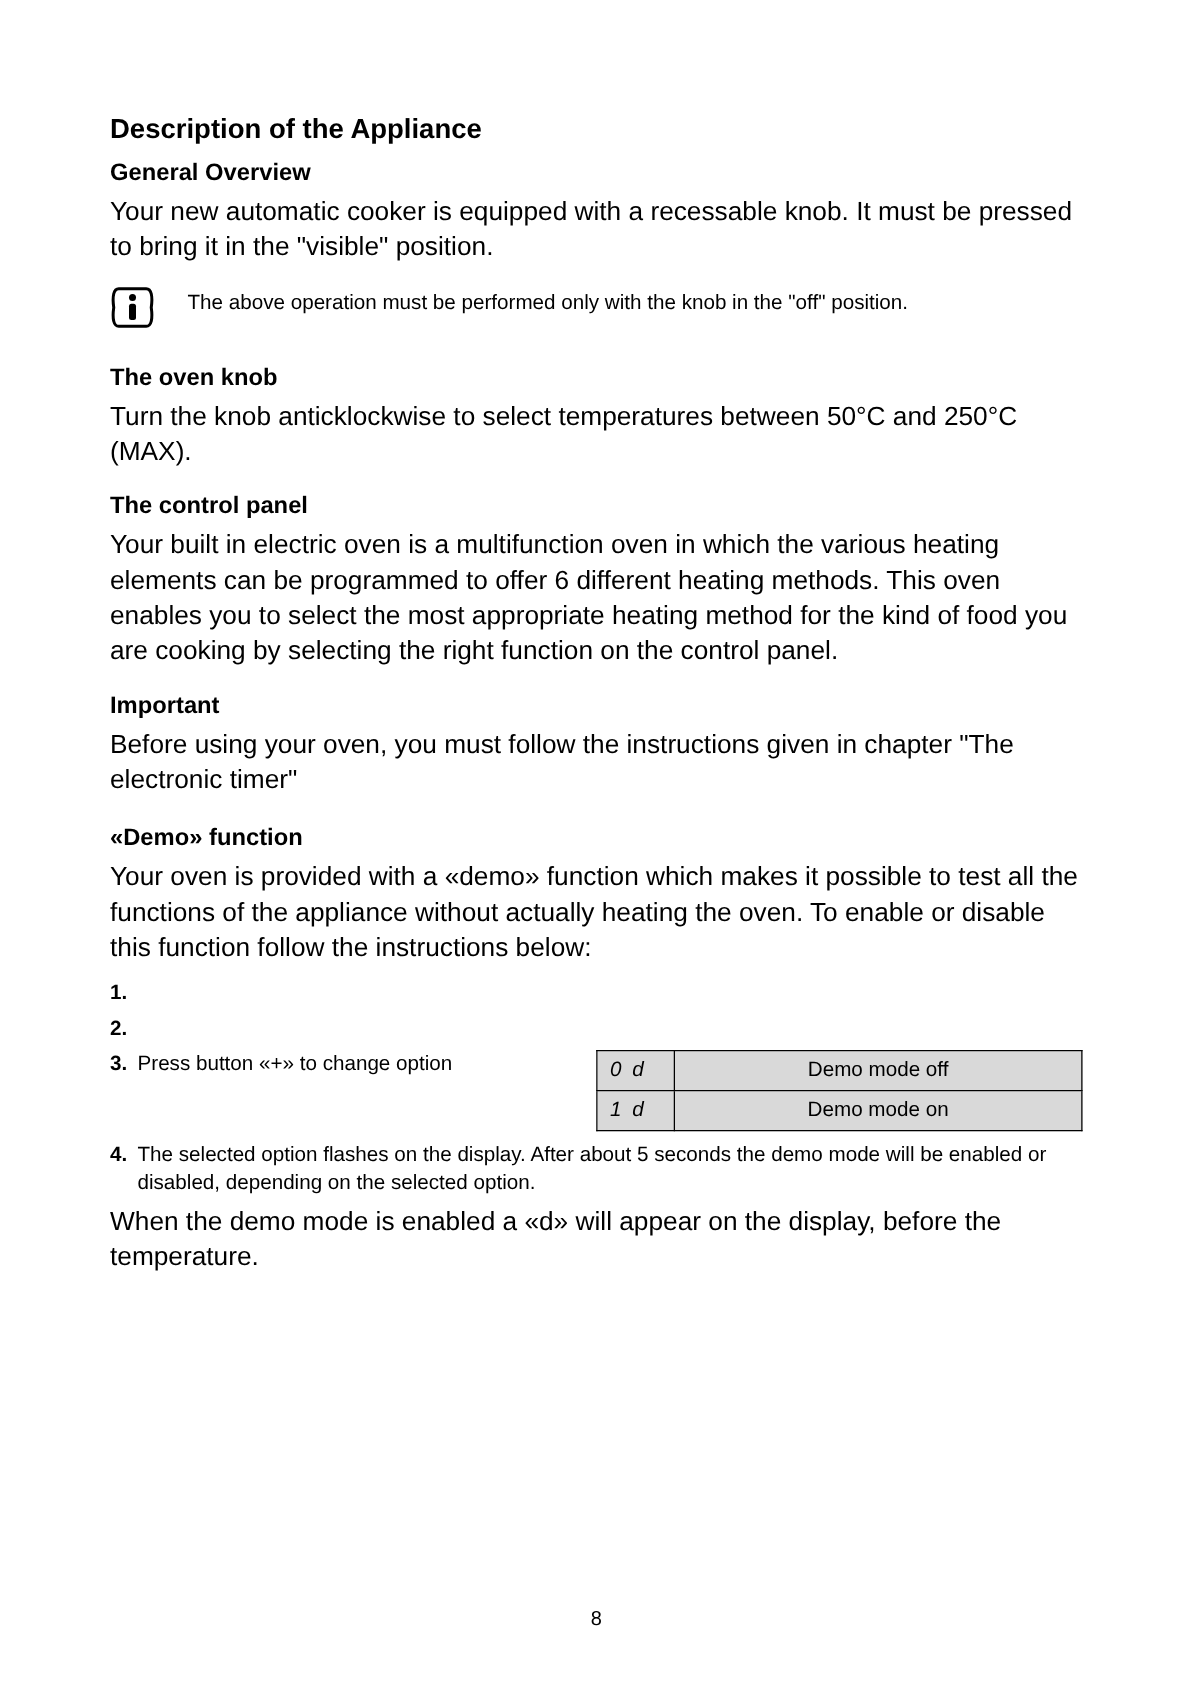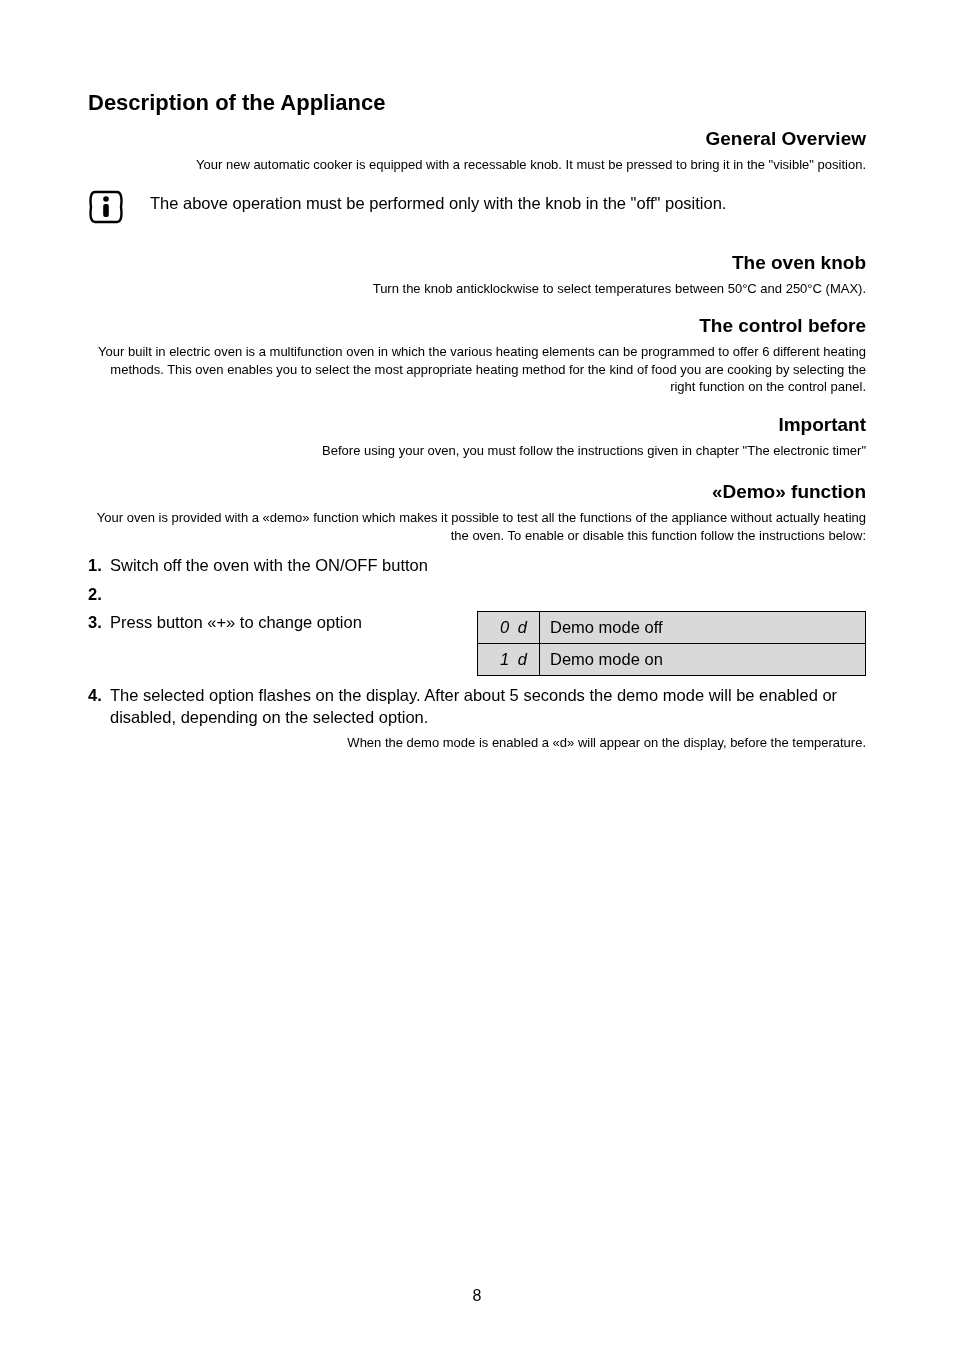--- a/index.html
+++ b/index.html
@@ -1,37 +1,37 @@
 <!DOCTYPE html>
 <html><head>
 <meta charset="utf-8">
 <style>
   * { box-sizing: border-box; margin: 0; padding: 0; }
   html, body { width: 954px; height: 1351px; background: #ffffff; font-family: Arial, Helvetica, sans-serif; color: #000; }
   .page { position: relative; width: 954px; height: 1351px; padding: 90px 88px 60px 88px; }
 
   .sec-title { font-size: 22px; font-weight: bold; margin-bottom: 12px; }
-  .sub-title { font-size: 19px; font-weight: bold; margin: 4px 0 6px 0; text-align: right; }
-  .body-block { font-size: 13px; line-height: 1.35; margin-bottom: 18px; text-align: right; }
+  .sub-title { font-size: 19px; font-weight: bold; margin: 4px 0 6px 0; }
+  .body-block { font-size: 21px; line-height: 1.35; margin-bottom: 18px; }
 
   .info-row { display: flex; align-items: flex-start; margin-bottom: 24px; gap: 12px; }
   .info-icon { flex: 0 0 auto; margin-right: 14px; margin-top: -2px; }
   .info-text { font-size: 16.5px; line-height: 1.35; }
 
   .step-line { display: flex; align-items: flex-start; font-size: 16.5px; line-height: 1.35; margin-bottom: 6px; }
   .step-num { flex: 0 0 22px; font-weight: bold; }
   .step-txt {}
 
   .two-col { display: flex; width: 100%; }
   .col-left { flex: 0 0 50%; padding-right: 28px; }
   .col-right { flex: 0 0 50%; }
 
   table.opt { width: 100%; border-collapse: collapse; }
-  table.opt td { border: 1px solid #000; background: #d9d9d9; padding: 6px 10px; font-size: 16.5px; vertical-align: middle; }
-  table.opt td.code { width: 62px; text-align: right; font-family: "Segoe UI", Arial, sans-serif; font-style: italic; letter-spacing: 2px; }
+  table.opt td { border: 1px solid #000; background: #d9d9d9; padding: 6px 10px; font-size: 16.5px; vertical-align: middle; text-align: center; }
+  table.opt td.code { width: 62px; text-align: left; font-family: "Segoe UI", Arial, sans-serif; font-style: italic; letter-spacing: 2px; }
 
   .pagefoot { position: absolute; left: 0; right: 0; bottom: 46px; text-align: center; font-size: 16px; }
 </style>
 </head>
 <body>
 <div class="page">
 
   <div class="sec-title">Description of the Appliance</div>
 
   <div class="sub-title">General Overview</div>
@@ -44,32 +44,31 @@
         <circle cx="18" cy="9" r="2.8" fill="#000"></circle>
         <rect x="15.2" y="14" width="5.6" height="13" rx="2" fill="#000"></rect>
       </svg>
     </span>
     <div class="info-text">The above operation must be performed only with the knob in the "off" position.</div>
   </div>
 
   <div class="sub-title">The oven knob</div>
   <div class="body-block">Turn the knob anticklockwise to select temperatures between 50°C and 250°C (MAX).</div>
 
-  <div class="sub-title">The control before</div>
+  <div class="sub-title">The control panel</div>
   <div class="body-block">Your built in electric oven is a multifunction oven in which the various heating elements can be programmed to offer 6 different heating methods. This oven enables you to select the most appropriate heating method for the kind of food you are cooking by selecting the right function on the control panel.</div>
 
   <div class="sub-title">Important</div>
   <div class="body-block" style="margin-bottom:22px">Before using your oven, you must follow the instructions given in chapter "The electronic timer"</div>
 
   <div class="sub-title">«Demo» function</div>
   <div class="body-block" style="margin-bottom:10px">Your oven is provided with a «demo» function which makes it possible to test all the functions of the appliance without actually heating the oven. To enable or disable this function follow the instructions below:</div>
 
   <div class="step-line">
     <span class="step-num">1.</span>
-    <span class="step-txt">Switch off the oven with the ON/OFF button</span>
   </div>
   <div class="step-line">
     <span class="step-num">2.</span>
   </div>
 
   <div class="two-col" style="margin-bottom:8px">
     <div class="col-left">
       <div class="step-line">
         <span class="step-num">3.</span>
         <span class="step-txt">Press button «+» to change option</span>

